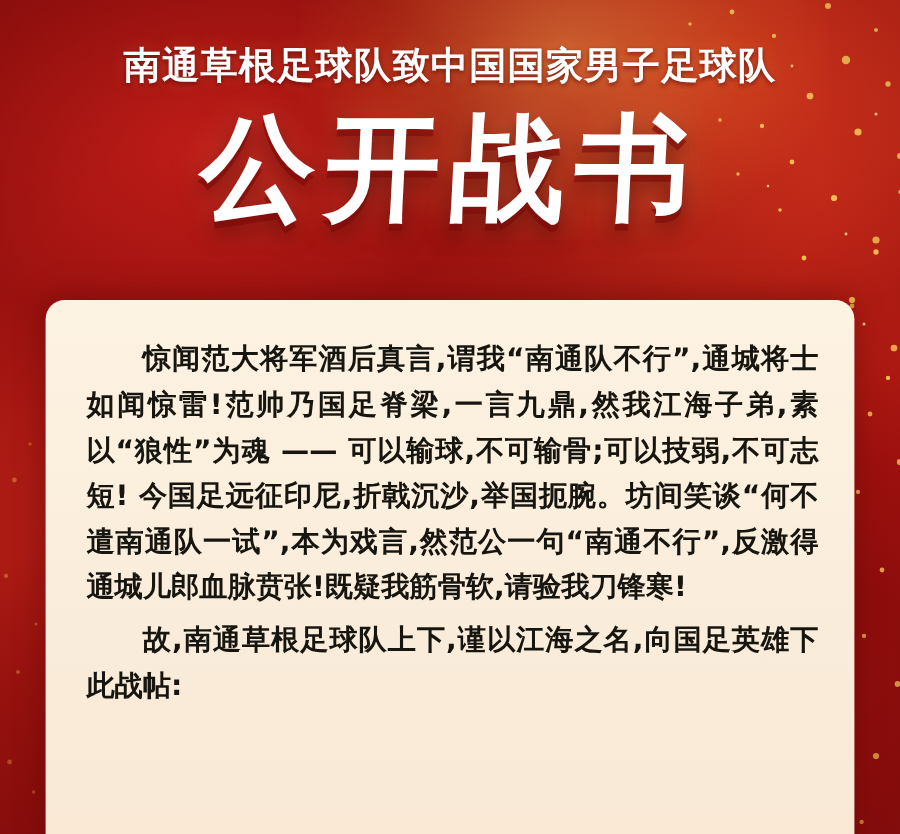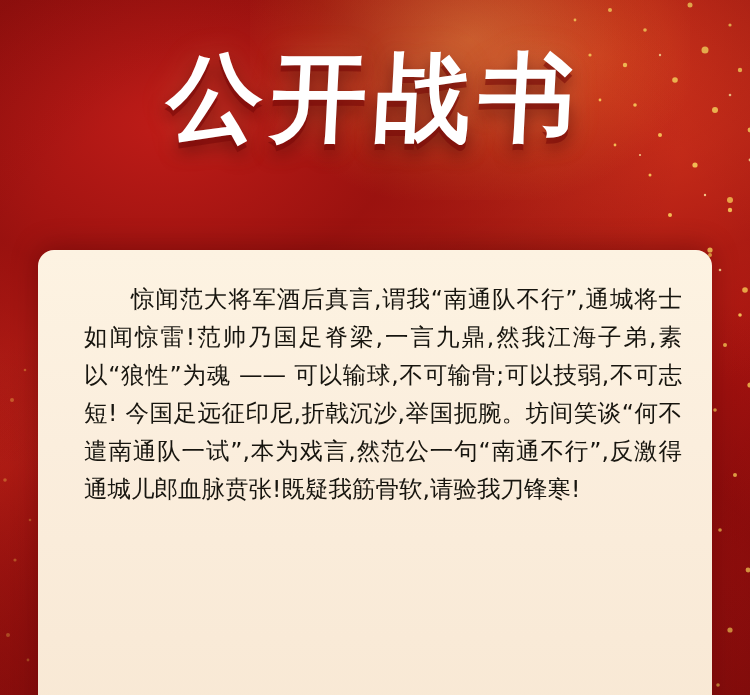--- a/index.html
+++ b/index.html
@@ -131,22 +131,22 @@
     margin: 6px 0 14px 18px;
     letter-spacing: 0.5px;
   }
 
   .para {
     font-family: "DejaVu Sans", "Liberation Sans", sans-serif;
     font-size: 23.5px;
     line-height: 1.62;
     color: #17150f;
     text-indent: 2em;
-    margin: 0 0 6px 16px;
-    font-weight: normal;
+    margin: 0 0 6px 4px;
+    font-weight: bold;
     text-align: justify;
     letter-spacing: 0px;
   }
 
   .p-tight {
     margin-bottom: 0;
   }
 </style>
 </head>
 <body>
@@ -241,20 +241,22 @@
         <circle cx="22" cy="345" r="2.2"></circle>
       <circle cx="55" cy="40" r="1.3"></circle>
         <circle cx="60" cy="190" r="1.3"></circle>
         <circle cx="58" cy="330" r="1.4"></circle>
     </g>
   </svg>
 
   <div class="vignette"></div>
 
   <div class="headline-wrap">
+    <div class="subtitle">南通草根足球队致中国国家男子足球队</div>
     <div class="maintitle">公开战书</div>
   </div>
 
   <div class="letter-card">
     <p class="para">惊闻范大将军酒后真言,谓我“南通队不行”,通城将士如闻惊雷!范帅乃国足脊梁,一言九鼎,然我江海子弟,素以“狼性”为魂 —— 可以输球,不可输骨;可以技弱,不可志短! 今国足远征印尼,折戟沉沙,举国扼腕。坊间笑谈“何不遣南通队一试”,本为戏言,然范公一句“南通不行”,反激得通城儿郎血脉贲张!既疑我筋骨软,请验我刀锋寒!</p>
+    <p class="para p-tight">故,南通草根足球队上下,谨以江海之名,向国足英雄下此战帖:</p>
   </div>
 
 </div>
 
 </body></html>

